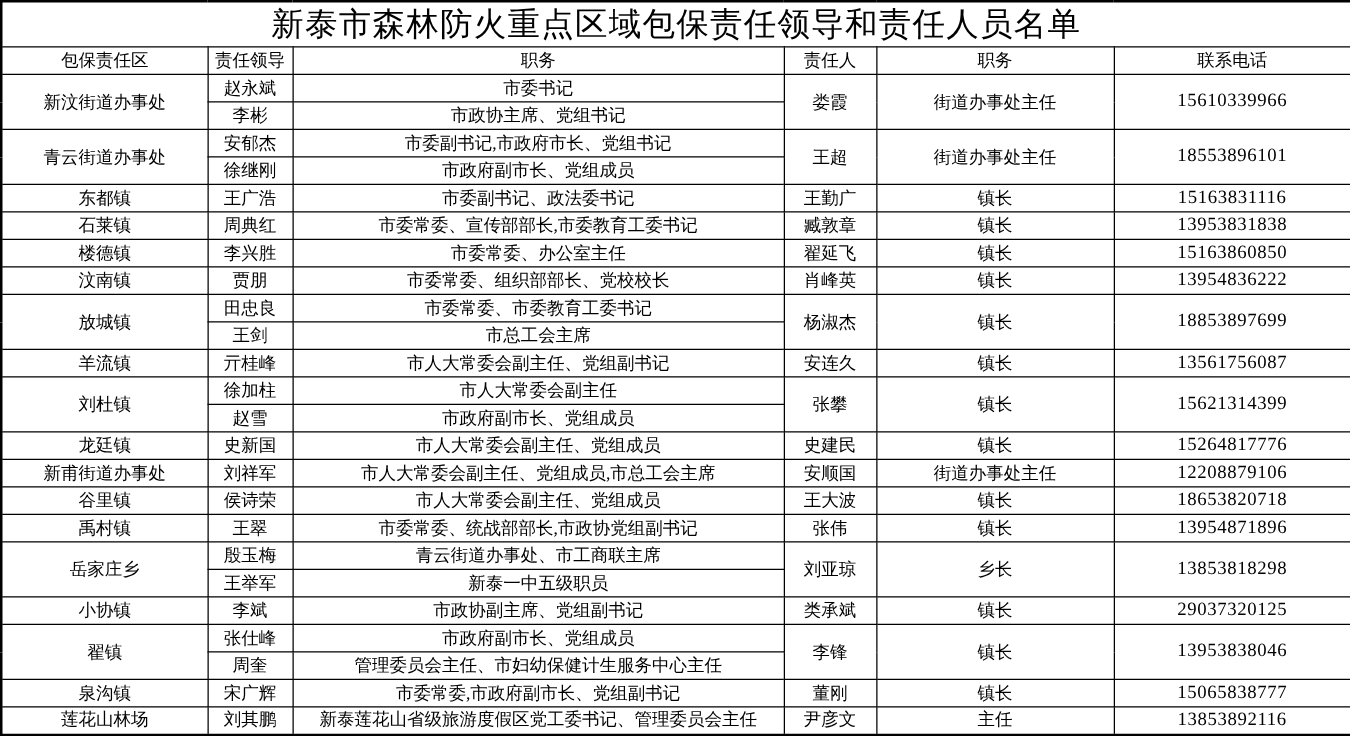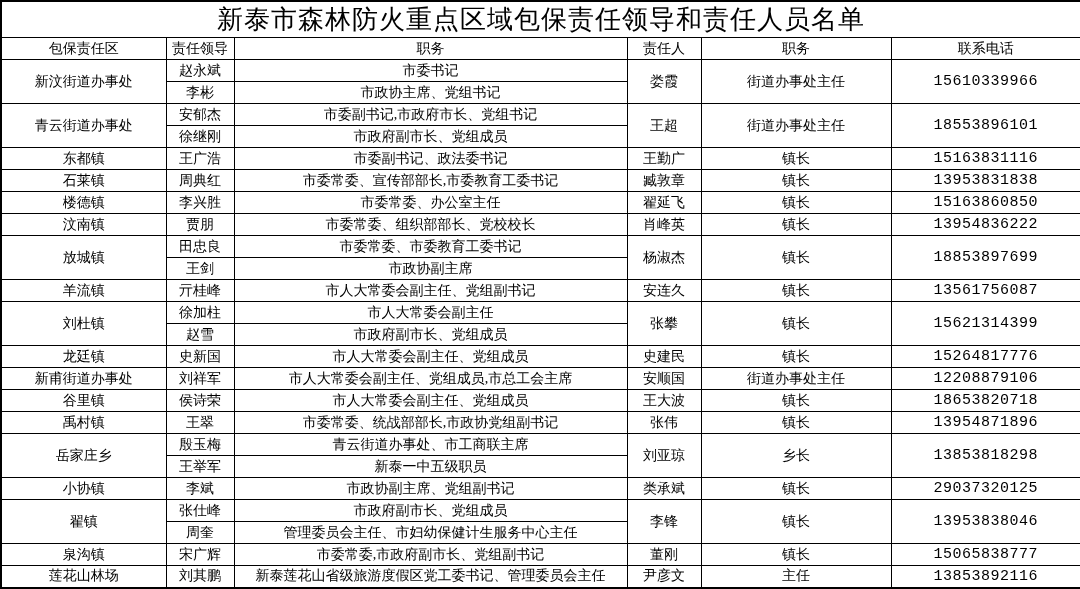--- a/index.html
+++ b/index.html
@@ -38,21 +38,21 @@
   tr.header-row th {
     font-family: "Liberation Sans", sans-serif;
     font-weight: normal;
     font-size: 14px;
   }
   .roster td {
     font-family: "Liberation Serif", "DejaVu Serif", serif;
     font-size: 14px;
   }
   .roster td.phone {
-    font-family: Liberation Mono, monospace;
+    font-family: Liberation Serif, serif;
     font-size: 15px;
     letter-spacing: 0.5px;
   }
 </style>
 </head>
 <body>
 
 <table class="roster">
   <colgroup>
     <col style="width:165px">
@@ -135,21 +135,21 @@
       <tr>
         <td rowspan="2">放城镇</td>
         <td>田忠良</td>
         <td>市委常委、市委教育工委书记</td>
         <td rowspan="2">杨淑杰</td>
         <td rowspan="2">镇长</td>
         <td rowspan="2" class="phone">18853897699</td>
       </tr>
       <tr>
         <td>王剑</td>
-        <td>市政协副主席</td>
+        <td>市总工会主席</td>
       </tr>
       <tr>
         <td>羊流镇</td>
         <td>亓桂峰</td>
         <td>市人大常委会副主任、党组副书记</td>
         <td>安连久</td>
         <td>镇长</td>
         <td class="phone">13561756087</td>
       </tr>
       <tr>

